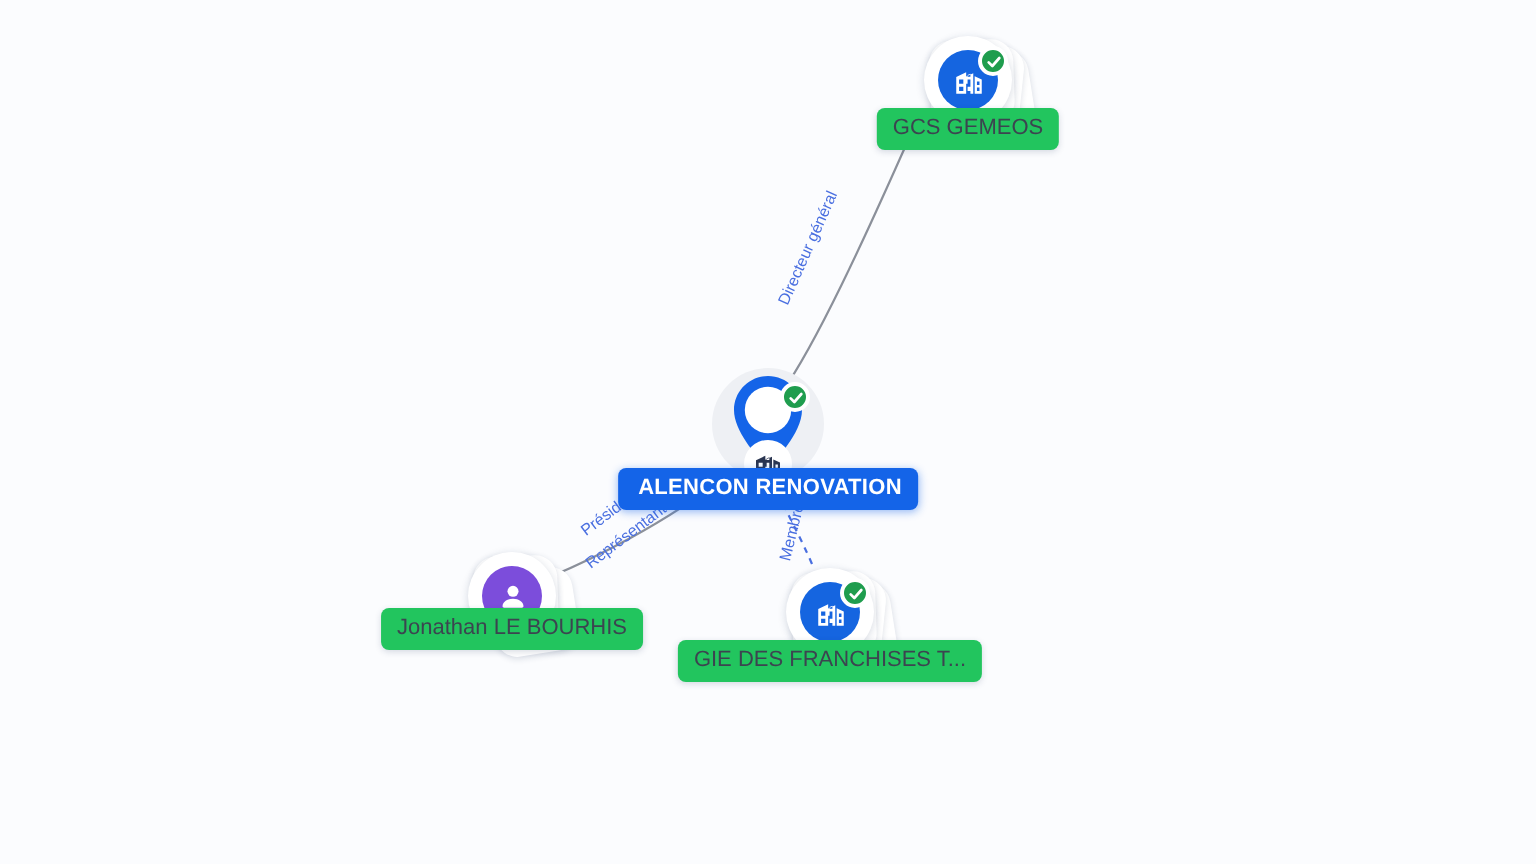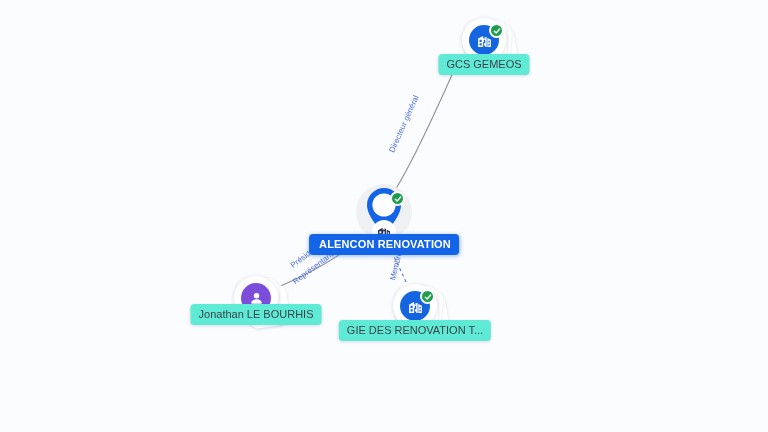--- a/index.html
+++ b/index.html
@@ -122,21 +122,21 @@
   .badge.on-pin    { left: 6px;  top: -21px; }
 
   
   .node-label {
     position: absolute;
     transform: translateX(-50%);
     white-space: nowrap;
     font-size: 11px;
     line-height: 13px;
     color: #3c4450;
-    background: #5eead4;
+    background: #22c55e;
     padding: 4px 8px;
     border-radius: 4px;
     box-shadow: 0 1px 3px rgba(30,50,90,0.17);
   }
   .node-label.selected {
     background: #1464e8;
     color: #ffffff;
     font-weight: bold;
     letter-spacing: .15px;
     box-shadow: 0 1px 4px rgba(20,100,232,0.45);
@@ -254,16 +254,16 @@
           <path d="M3 21V9.2l7-3.4v3.1l5-2.3V21h-2v-7h-3v7H3zm2-2h3v-3H5v3zm0-5h3v-3H5v3zm6 5h2v-3h-2v3zm0-5h2v-3h-2v3zm0-5h2V6.9l-2 .95V9z"></path>
           <path d="M16 21V8.6l5 2.3V21h-5zm1.6-2h1.8v-2.4h-1.8V19zm0-4.2h1.8v-2.4h-1.8v2.4z"></path>
         </svg>
       </div>
       <div class="badge on-circle">
         <svg width="8" height="8" viewBox="0 0 24 24" fill="none" stroke="#ffffff" stroke-width="4" stroke-linecap="round" stroke-linejoin="round">
           <path d="M4 12.5 L9.5 18 L20 6"></path>
         </svg>
       </div>
     </div>
-    <div class="node-label" style="left:0px; top:14px;">GIE DES RENOVATION T...</div>
+    <div class="node-label" style="left:0px; top:14px;">GIE DES FRANCHISES T...</div>
   </div>
 
 </div>
 
 </body></html>

